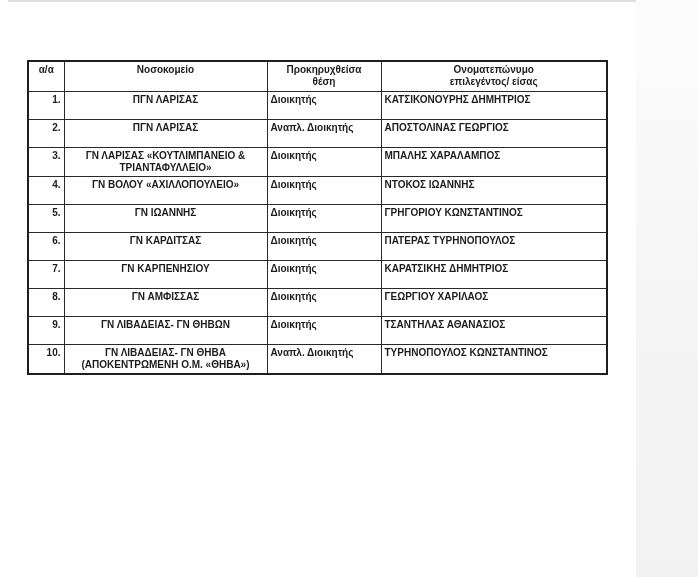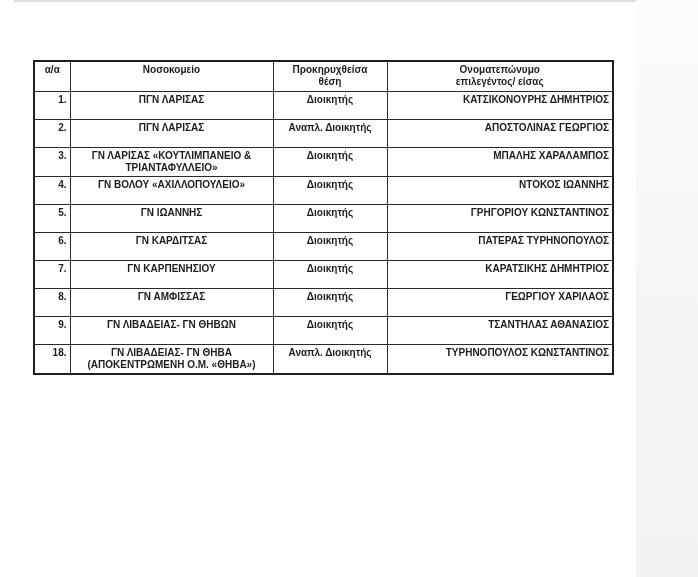--- a/index.html
+++ b/index.html
@@ -11,21 +11,21 @@
     position: relative;
     width: 698px;
     height: 577px;
     overflow: hidden;
     font-family: "Liberation Sans", "DejaVu Sans", sans-serif;
     background: #ffffff;
   }
   
   .page {
     position: absolute;
-    left: 14px;
+    left: 8px;
     top: 0;
     width: 634px;
     height: 577px;
     background: #ffffff;
     border-top: 2px solid #dedede;
     border-right: 2px solid #dcdcdc;
     border-top-right-radius: 7px;
     box-sizing: border-box;
   }
   
@@ -69,25 +69,25 @@
   }
   td.num-cell {
     text-align: right;
     padding-right: 3px;
   }
   td.hospital-cell {
     text-align: center;
     padding-left: 5px;
   }
   td.position-cell {
-    text-align: center;
+    text-align: left;
     padding-left: 5px;
   }
   td.name-cell {
-    text-align: right;
+    text-align: left;
   }
 </style>
 </head>
 <body>
 
 <div class="viewport">
   <div class="page">
 
     <table class="appointments">
       <colgroup>
@@ -165,21 +165,21 @@
           <td class="position-cell">Διοικητής</td>
           <td class="name-cell">ΓΕΩΡΓΙΟΥ ΧΑΡΙΛΑΟΣ</td>
         </tr>
         <tr>
           <td class="num-cell">9.</td>
           <td class="hospital-cell">ΓΝ ΛΙΒΑΔΕΙΑΣ- ΓΝ ΘΗΒΩΝ</td>
           <td class="position-cell">Διοικητής</td>
           <td class="name-cell">ΤΣΑΝΤΗΛΑΣ ΑΘΑΝΑΣΙΟΣ</td>
         </tr>
         <tr>
-          <td class="num-cell">18.</td>
+          <td class="num-cell">10.</td>
           <td class="hospital-cell">ΓΝ ΛΙΒΑΔΕΙΑΣ- ΓΝ ΘΗΒΑ (ΑΠΟΚΕΝΤΡΩΜΕΝΗ Ο.Μ. «ΘΗΒΑ»)</td>
           <td class="position-cell">Αναπλ. Διοικητής</td>
           <td class="name-cell">ΤΥΡΗΝΟΠΟΥΛΟΣ ΚΩΝΣΤΑΝΤΙΝΟΣ</td>
         </tr>
       </tbody>
     </table>
 
   </div>
   <div class="outside-strip"></div>
 </div>

